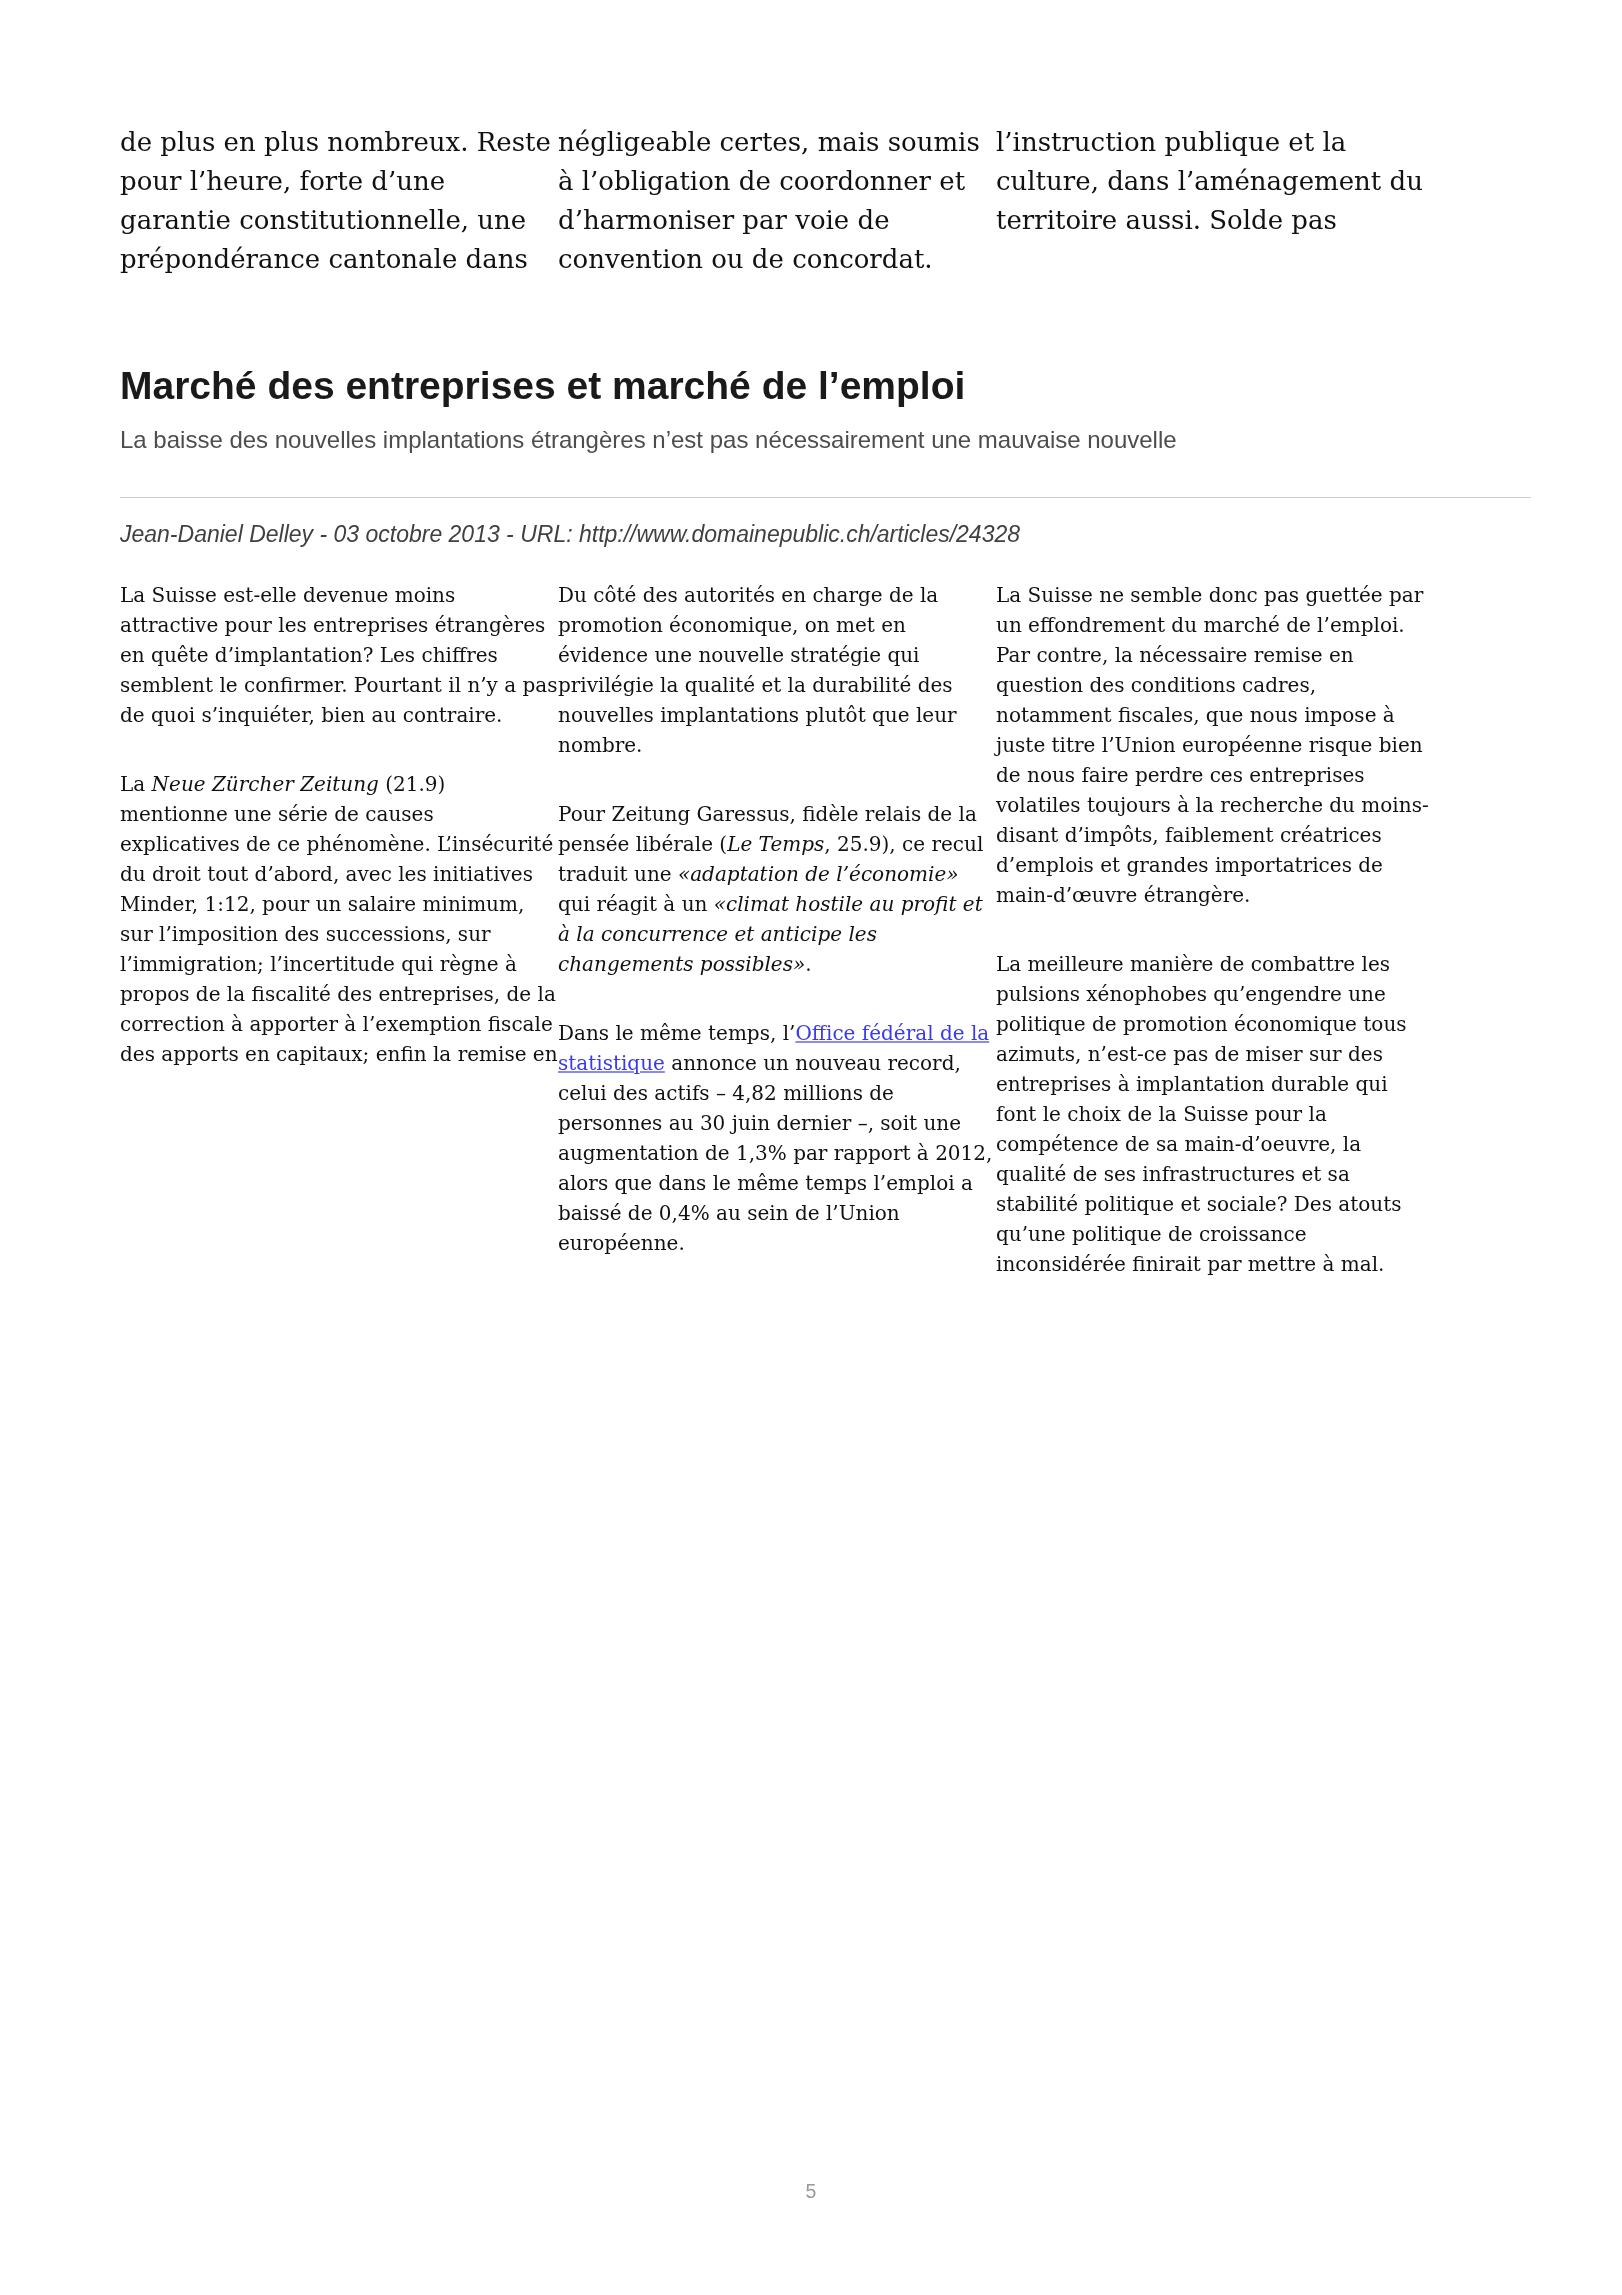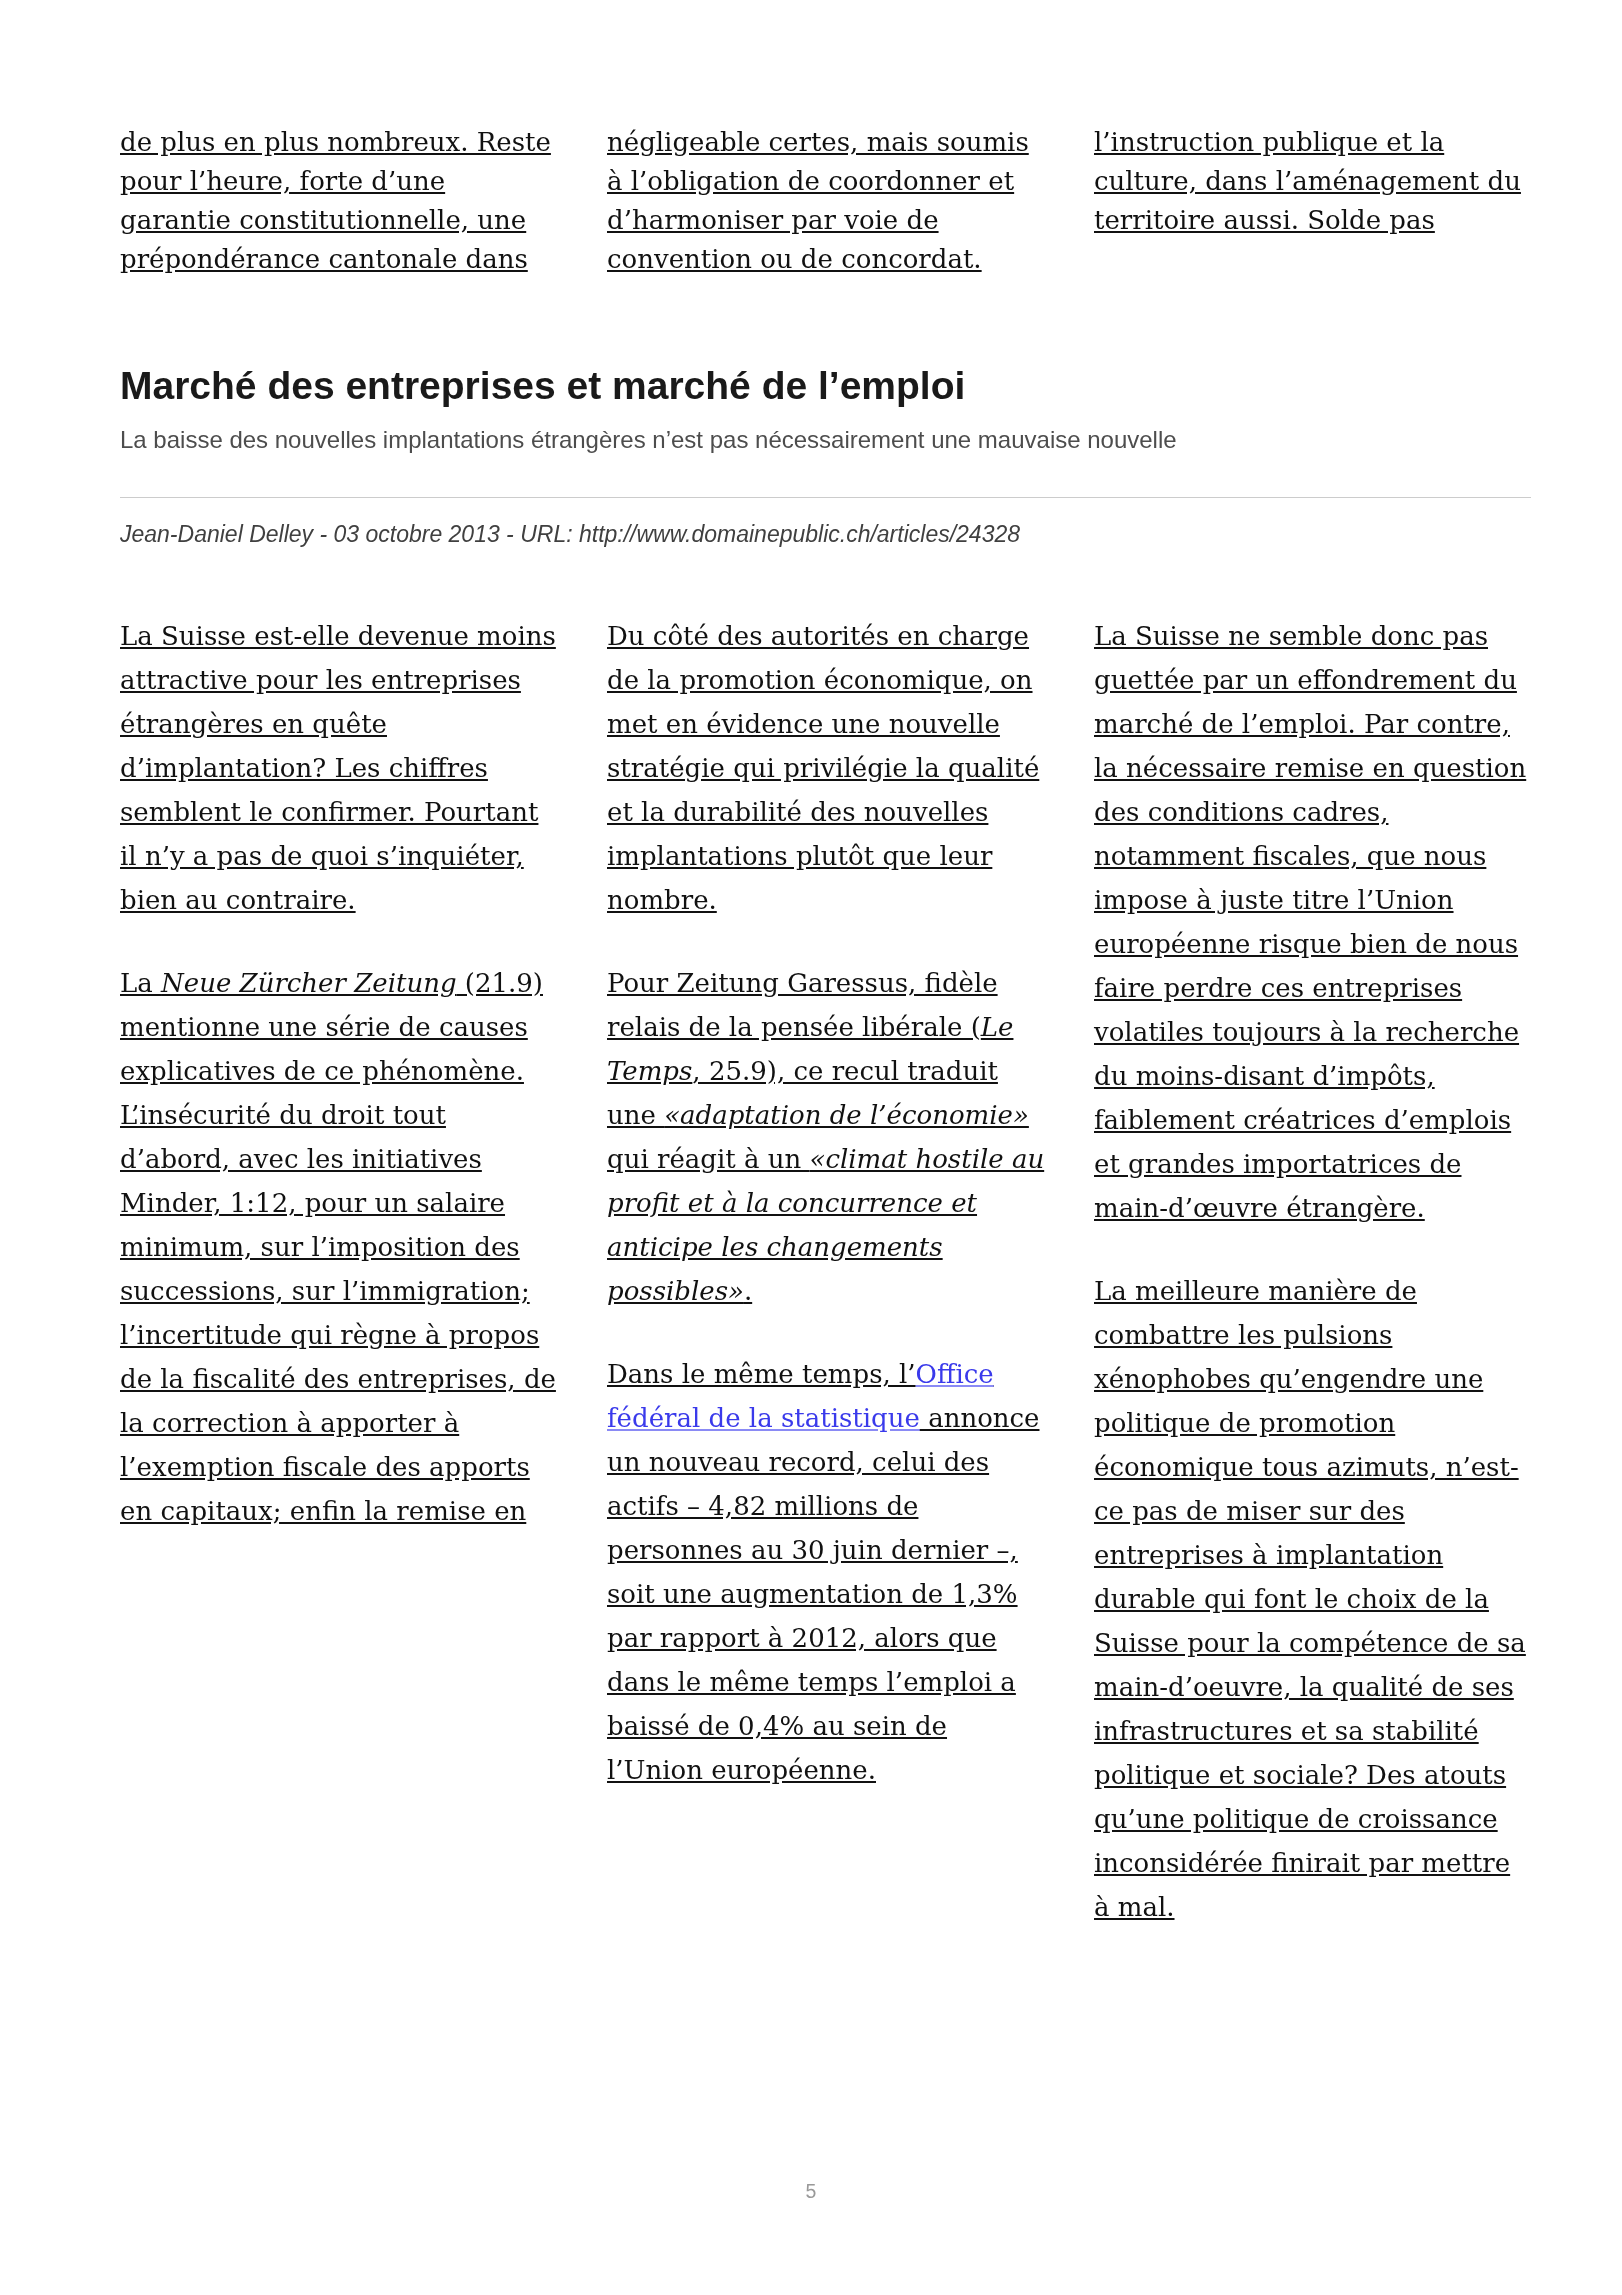--- a/index.html
+++ b/index.html
@@ -14,22 +14,20 @@
     background: #ffffff;
     overflow: hidden;
     font-family: "DejaVu Serif", "Liberation Serif", serif;
     color: #111111;
   }
   .content {
     padding: 0 91px 0 120px;
   }
   .cols {
     display: flex;
-    gap: 49px;
-    text-decoration: underline;
   }
   .col {
     width: 438px;
     flex: 0 0 438px;
   }
   .top-block {
     padding-top: 123px;
     font-size: 26px;
     line-height: 39px;
   }
@@ -62,23 +60,23 @@
   }
   .byline {
     font-family: "Liberation Sans", "DejaVu Sans", sans-serif;
     font-style: italic;
     font-size: 23px;
     line-height: 26px;
     color: #404040;
     margin: 23px 0 0 0;
   }
   .body-cols {
-    margin-top: 67px;
-    font-size: 26px;
-    line-height: 44px;
+    margin-top: 33px;
+    font-size: 20px;
+    line-height: 30px;
   }
   .body-cols p {
     margin: 0 0 39px 0;
   }
   .body-link {
     color: #3a3aeb;
     text-decoration: underline;
     text-decoration-color: #8a8af5;
   }
   em {

